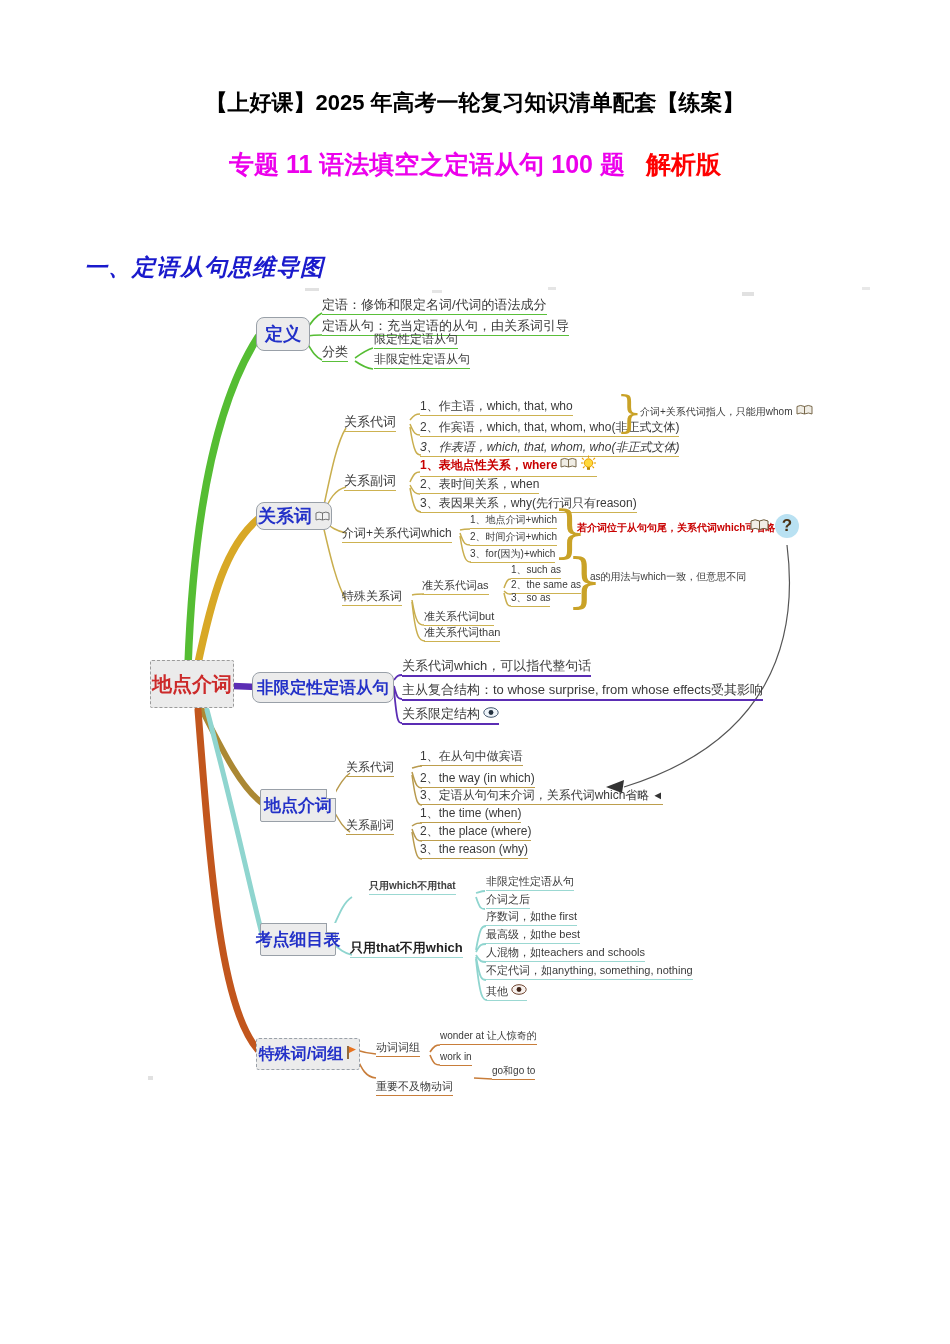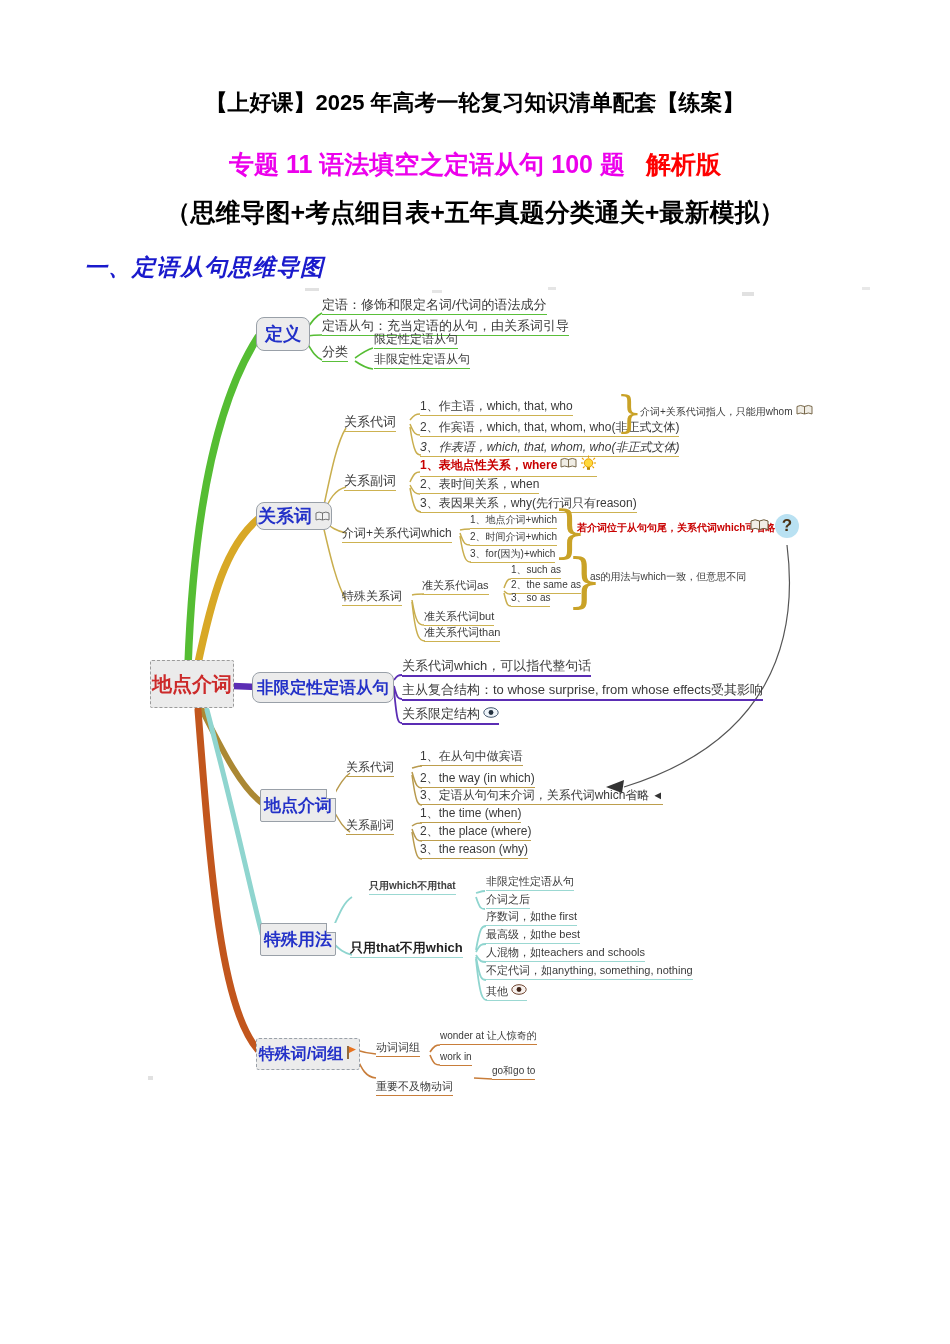--- a/index.html
+++ b/index.html
@@ -49,21 +49,20 @@
 </head>
 <body>
 
 <div class="page">
 
   <div class="hline h1">【上好课】2025 年高考一轮复习知识清单配套【练案】</div>
   <div class="hline h2">
     <span class="mag">专题 11 语法填空之定语从句 100 题</span>
     <span class="red">解析版</span>
   </div>
-  <div class="hline h3">（思维导图+考点细目表+五年真题分类通关+最新模拟）</div>
   <div class="sec">一、定语从句思维导图</div>
 
   <svg class="wire" width="950" height="1344" viewBox="0 0 950 1344">
     <g fill="none" stroke-linecap="round">
       <path d="M188,666 C192,556 206,418 258,337" stroke="#55bd33" stroke-width="7.5"></path>
       <path d="M197,668 C212,596 226,546 258,519" stroke="#d8a826" stroke-width="7.5"></path>
       <path d="M233,686 C243,686 248,687 260,687" stroke="#5b2db4" stroke-width="6.5"></path>
       <path d="M201,708 C226,758 242,788 262,803" stroke="#ab8833" stroke-width="6"></path>
       <path d="M207,710 C236,820 250,888 262,934" stroke="#8fd5cf" stroke-width="5"></path>
       <path d="M198,710 C211,878 221,1008 258,1050" stroke="#c2561d" stroke-width="7"></path>
@@ -163,21 +162,21 @@
 
   <div class="node" style="left:252px;top:672px;width:142px;height:31px;font-size:16.5px;">
     <span>非限定性定语从句</span>
   </div>
 
   <div class="node fold" style="left:260px;top:789px;width:76px;height:33px;font-size:17px;">
     <span>地点介词</span>
   </div>
 
   <div class="node fold" style="left:260px;top:923px;width:76px;height:33px;font-size:17px;">
-    <span>特殊用法</span>
+    <span>考点细目表</span>
   </div>
 
   <div class="node dash" style="left:256px;top:1038px;width:104px;height:32px;font-size:16px;">
     <span>特殊词/词组</span>
     <span class="icon">
       <svg width="11" height="15">
           <line x1="2" y1="1" x2="2" y2="14" stroke="#7a4a12" stroke-width="1.6"></line>
           <polygon points="3,1.5 10,4.5 3,8" fill="#e8731e"></polygon>
         </svg>
     </span>

